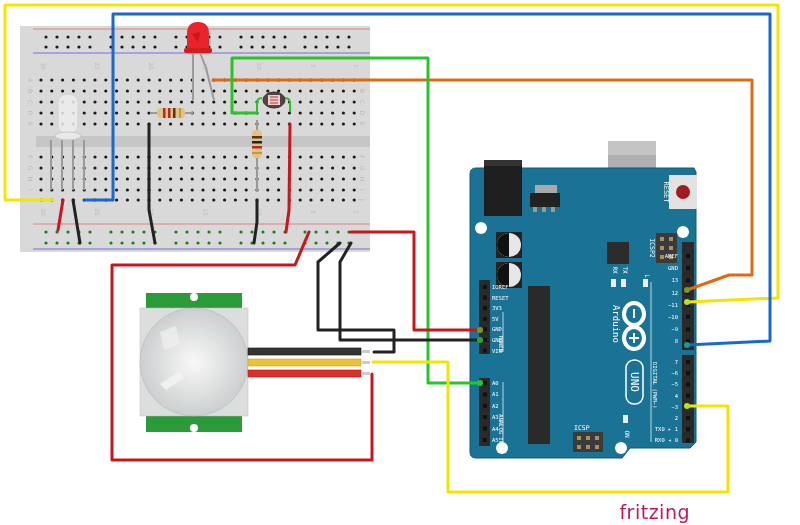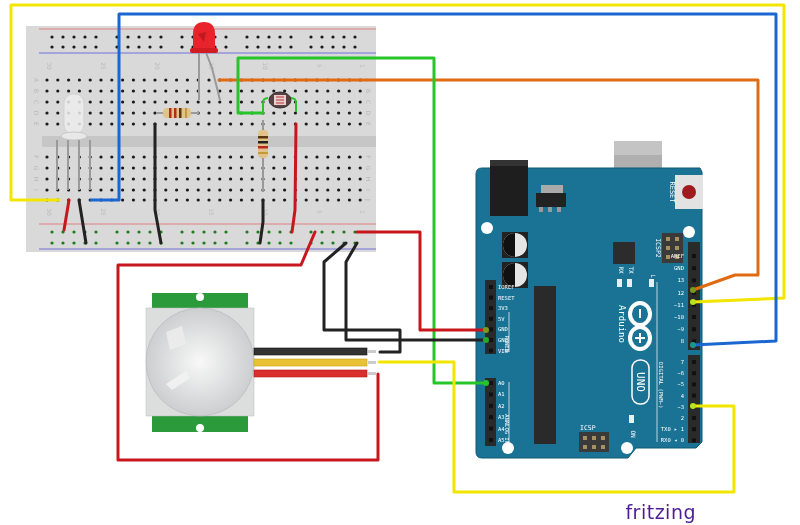--- a/index.html
+++ b/index.html
@@ -1,20 +1,20 @@
 <!DOCTYPE html>
 <html><head>
 <meta charset="utf-8">
 <style>
   html,body{margin:0;padding:0;background:#ffffff;}
   body{width:800px;height:525px;overflow:hidden;position:relative;font-family:"DejaVu Sans",sans-serif;}
-  #stage{position:absolute;left:6px;top:0;width:696px;height:525px;}
+  #stage{position:absolute;left:0;top:0;width:696px;height:525px;}
   .lbl{font-family:"DejaVu Sans Mono",monospace;fill:#ffffff;}
   .bbtxt{font-family:"DejaVu Sans",sans-serif;fill:#b9b9b9;font-size:6px;}
-  .brand{position:absolute;right:6px;bottom:2px;font-family:"DejaVu Sans",sans-serif;font-size:19px;color:#4c1d95;letter-spacing:0.5px;}
+  .brand{position:absolute;right:6px;bottom:2px;font-family:"DejaVu Sans",sans-serif;font-size:19px;color:#be185d;letter-spacing:0.5px;}
 </style>
 </head>
 <body>
 
 <div id="stage">
 <svg width="800" height="525" viewBox="0 0 800 525" xmlns="http://www.w3.org/2000/svg">
 
   <g>
     <rect x="20" y="26" width="350" height="226" fill="#d9d9d9"></rect>
 

